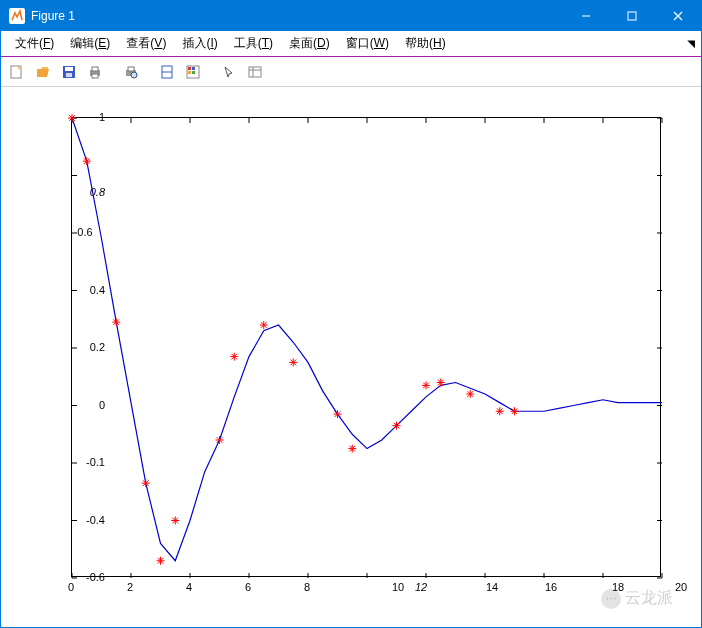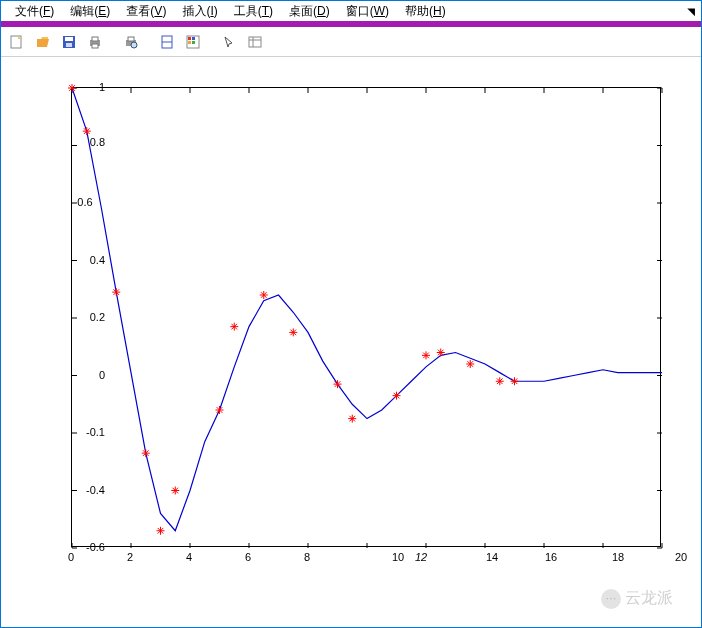--- a/index.html
+++ b/index.html
@@ -3,41 +3,66 @@
 <meta charset="utf-8">
 <style>
   * { box-sizing: border-box; margin: 0; padding: 0; }
   body { font-family: "Microsoft YaHei", Arial, sans-serif; font-size: 12px; background: #f0f0f0; }
   .window { width: 702px; height: 628px; background: #fff; border: 1px solid #0078d7; display: flex; flex-direction: column; }
   .titlebar { height: 30px; background: #0078d7; color: #fff; display: flex; align-items: center; }
   .titlebar .icon { width: 16px; height: 16px; margin: 0 6px 0 8px; }
   .titlebar .title { flex: 1; font-size: 12px; }
   .titlebar .ctrls { display: flex; }
   .titlebar .ctrl { width: 46px; height: 30px; display: flex; align-items: center; justify-content: center; color: #fff; }
-  .menubar { height: 26px; background: #fff; display: flex; align-items: center; padding: 0 6px; border-bottom: 6px solid #a21caf; position: relative; }
+  .menubar { height: 26px; background: #fff; display: flex; align-items: center; padding: 0 6px; border-bottom: 1px solid #a21caf; position: relative; }
   .menubar .item { padding: 3px 8px; cursor: default; }
   .menubar .item u { text-decoration: underline; }
   .menubar .drop { position: absolute; right: 6px; font-size: 10px; }
   .toolbar { height: 30px; background: #fff; display: flex; align-items: center; padding: 2px 4px; border-bottom: 1px solid #d0d0d0; gap: 2px; }
   .tbtn { width: 24px; height: 24px; display: flex; align-items: center; justify-content: center; border: 1px solid transparent; border-radius: 2px; }
   .tsep { width: 8px; }
   .plot-area { flex: 1; background: #fff; position: relative; }
   .axes { position: absolute; left: 70px; top: 30px; width: 590px; height: 460px; border: 1px solid #000; }
   .ytick, .xtick { position: absolute; font-size: 11px; color: #000; }
   .ytick { right: 596px; transform: translateY(-50%); text-align: right; width: 40px; }
   .xtick { top: 494px; transform: translateX(-50%); text-align: center; }
   svg.chart { position: absolute; left: 0; top: 0; width: 590px; height: 460px; overflow: visible; }
   .watermark { position: absolute; right: 28px; bottom: 18px; font-size: 16px; color: #bcbcbc; opacity: .7; display: flex; align-items: center; gap: 4px; pointer-events: none; }
   .watermark .wicon { width: 20px; height: 20px; border-radius: 50%; background: #d8d8d8; display: flex; align-items: center; justify-content: center; font-size: 11px; color: #999; }
 </style>
 </head>
 <body>
 
 <div class="window">
 
+  <div class="titlebar">
+    <svg class="icon" viewBox="0 0 16 16">
+        <rect width="16" height="16" fill="#fff" rx="2"></rect>
+        <path d="M3 12 L6 5 L8 9 L11 3 L13 12" stroke="#e97826" stroke-width="1.6" fill="none"></path>
+      </svg>
+    <div class="title">Figure 1</div>
+    <div class="ctrls">
+      <div class="ctrl">
+          <svg width="10" height="10">
+            <line x1="1" y1="5" x2="9" y2="5" stroke="#fff" stroke-width="1"></line>
+          </svg>
+        </div>
+      <div class="ctrl">
+          <svg width="10" height="10">
+            <rect x="1" y="1" width="8" height="8" stroke="#fff" fill="none" stroke-width="1"></rect>
+          </svg>
+        </div>
+      <div class="ctrl">
+          <svg width="10" height="10">
+            <line x1="1" y1="1" x2="9" y2="9" stroke="#fff" stroke-width="1.2"></line>
+            <line x1="9" y1="1" x2="1" y2="9" stroke="#fff" stroke-width="1.2"></line>
+          </svg>
+        </div>
+    </div>
+  </div>
 
   <div class="menubar">
     <div class="item"><span>文件</span>(<u>F</u>)</div>
     <div class="item"><span>编辑</span>(<u>E</u>)</div>
     <div class="item"><span>查看</span>(<u>V</u>)</div>
     <div class="item"><span>插入</span>(<u>I</u>)</div>
     <div class="item"><span>工具</span>(<u>T</u>)</div>
     <div class="item"><span>桌面</span>(<u>D</u>)</div>
     <div class="item"><span>窗口</span>(<u>W</u>)</div>
     <div class="item"><span>帮助</span>(<u>H</u>)</div>
@@ -270,21 +295,21 @@
       <span class="wicon">⋯</span>
       <span>云龙派</span>
     </div>
   <div class="ytick" style="top: 490px;">-0.6</div>
       <div class="ytick" style="top: 432.5px;">-0.4</div>
       <div class="ytick" style="top: 375px;">-0.1</div>
       <div class="ytick" style="top: 317.5px;">0</div>
       <div class="ytick" style="top: 260px;">0.2</div>
       <div class="ytick" style="top: 202.5px;">0.4</div>
       <div class="ytick" style="top: 145px; text-align: center;">0.6</div>
-      <div class="ytick" style="top: 85px;">0.8</div>
+      <div class="ytick" style="top: 105px; font-style: italic;">0.8</div>
       <div class="ytick" style="top: 30px;">1</div>
       <div class="xtick" style="left: 70px;">0</div>
       <div class="xtick" style="left: 129px;">2</div>
       <div class="xtick" style="left: 188px;">4</div>
       <div class="xtick" style="left: 247px;">6</div>
       <div class="xtick" style="left: 306px;">8</div>
       <div class="xtick" style="left: 365px; margin-left: 32px;">10</div>
       <div class="xtick" style="left: 420px; font-style: italic;">12</div>
       <div class="xtick" style="left: 483px; margin-left: 8px;">14</div>
       <div class="xtick" style="left: 550px;">16</div>

